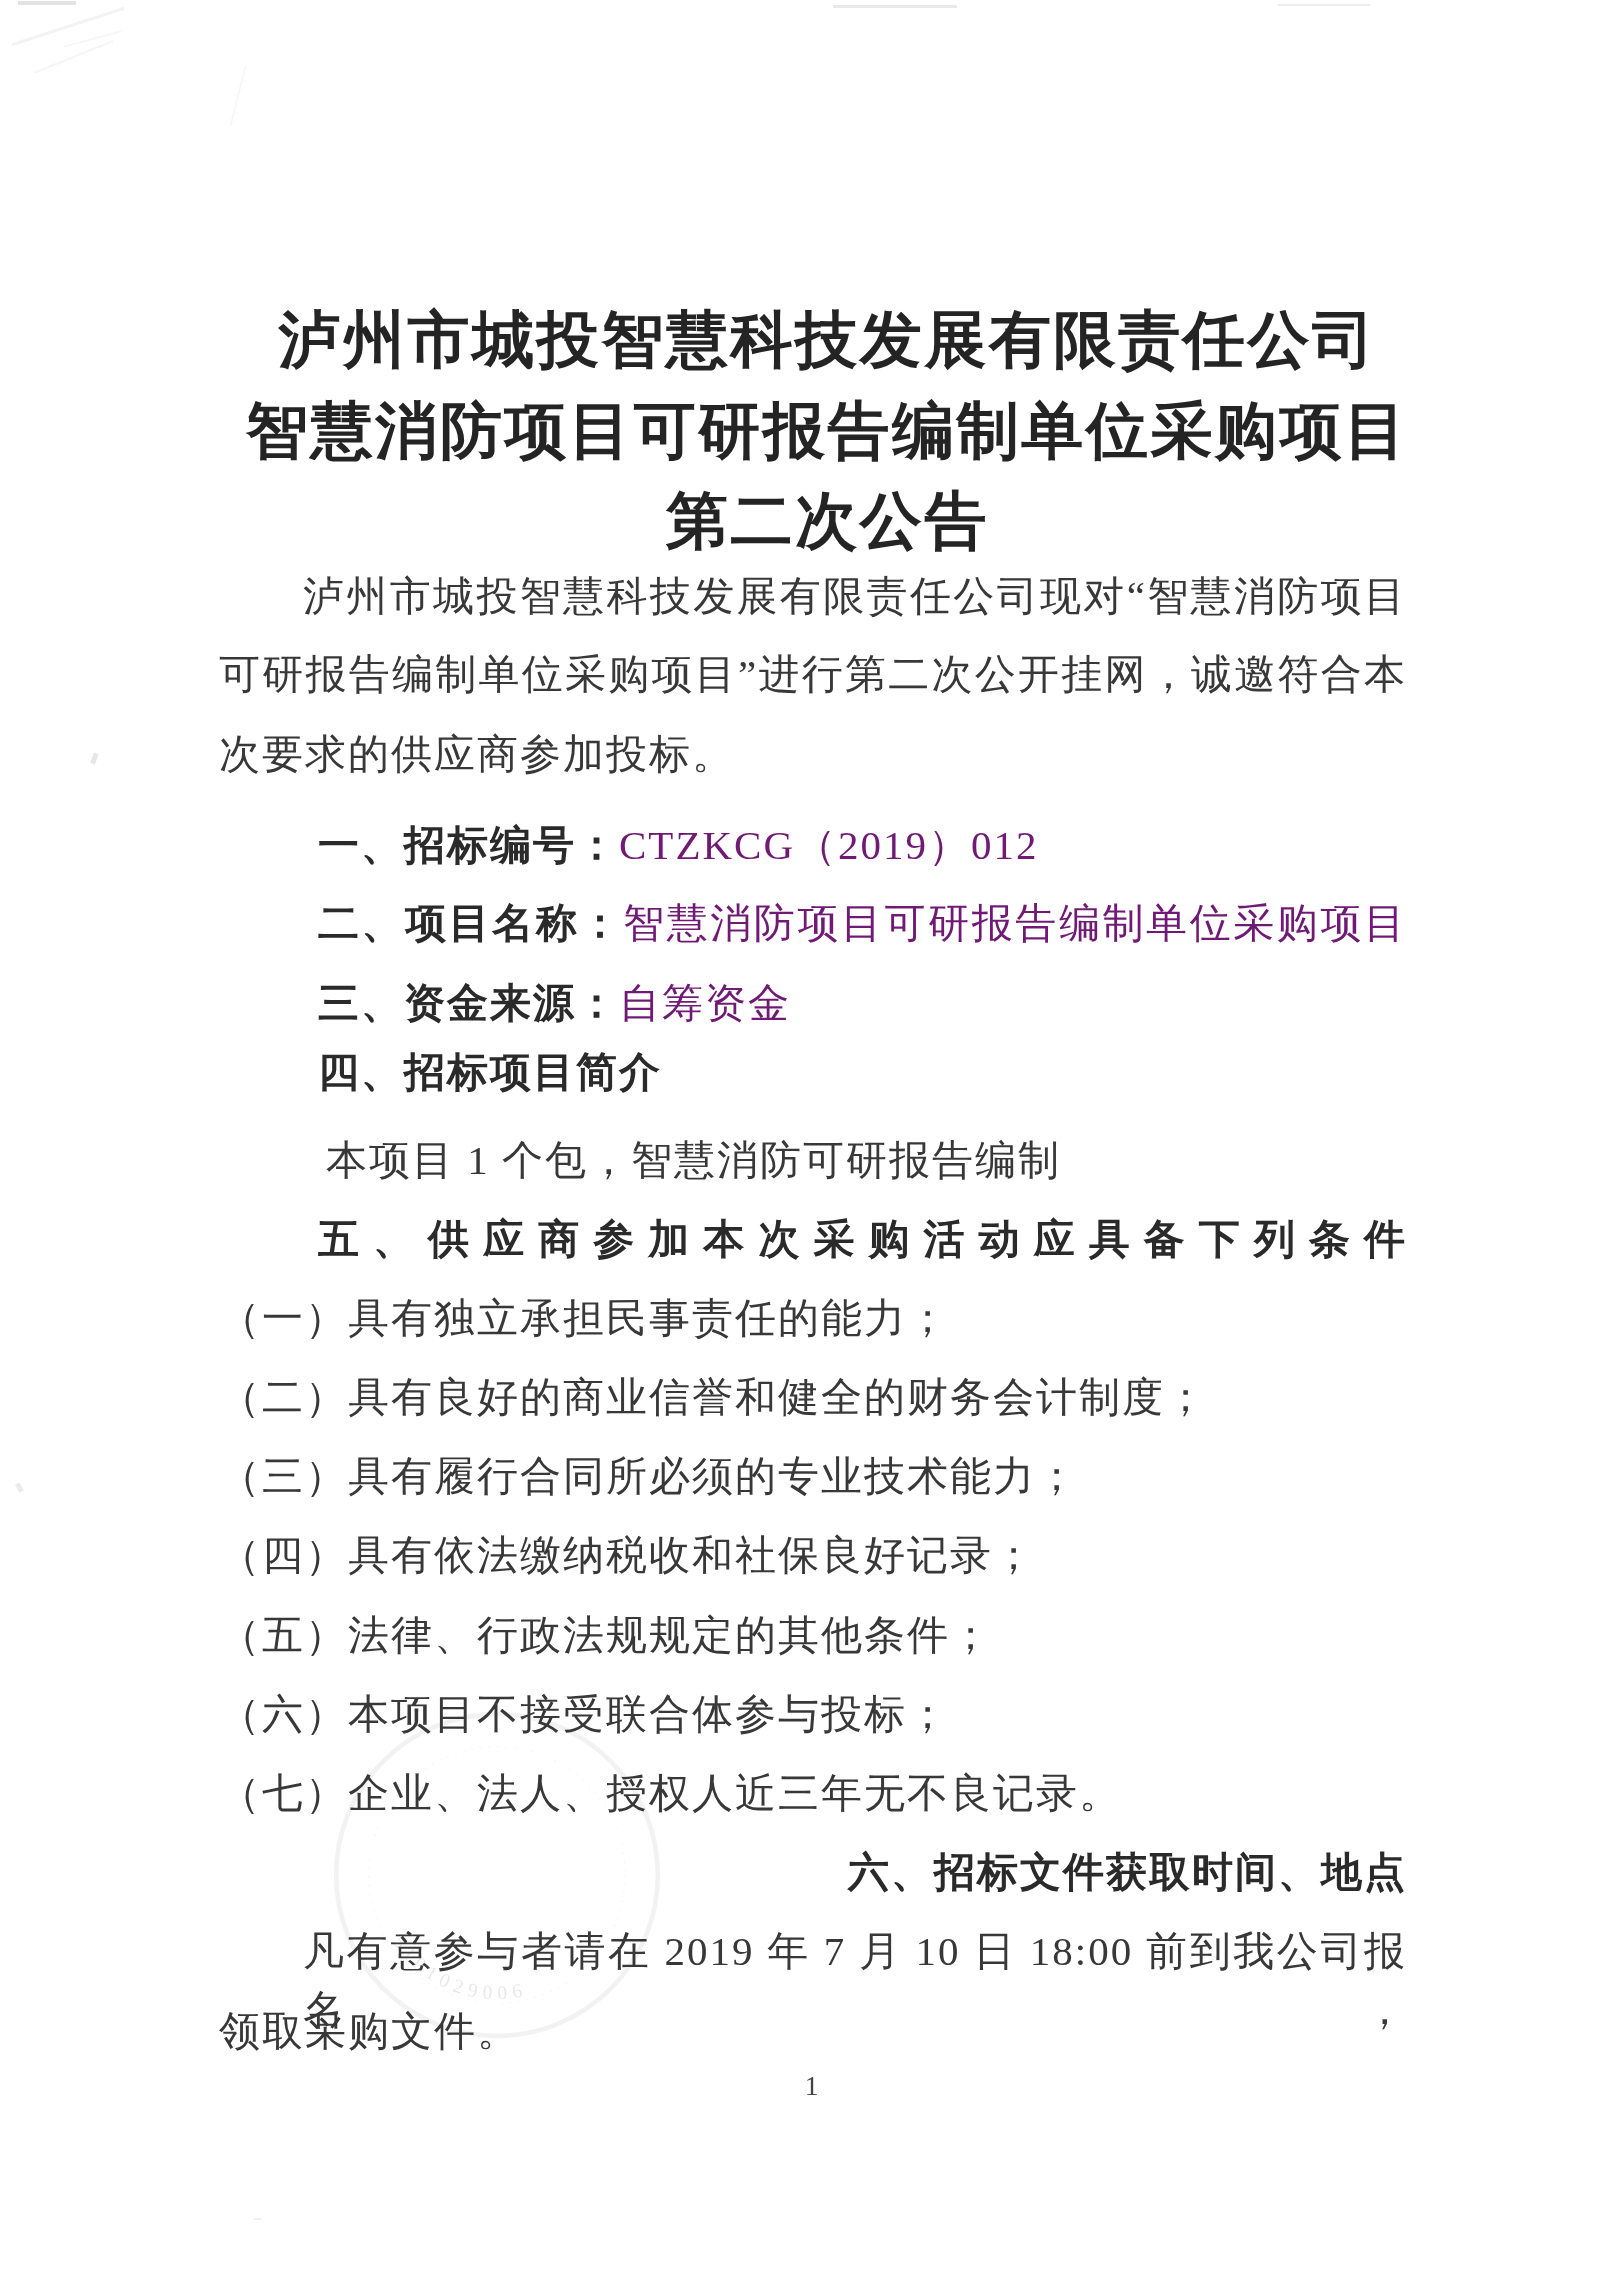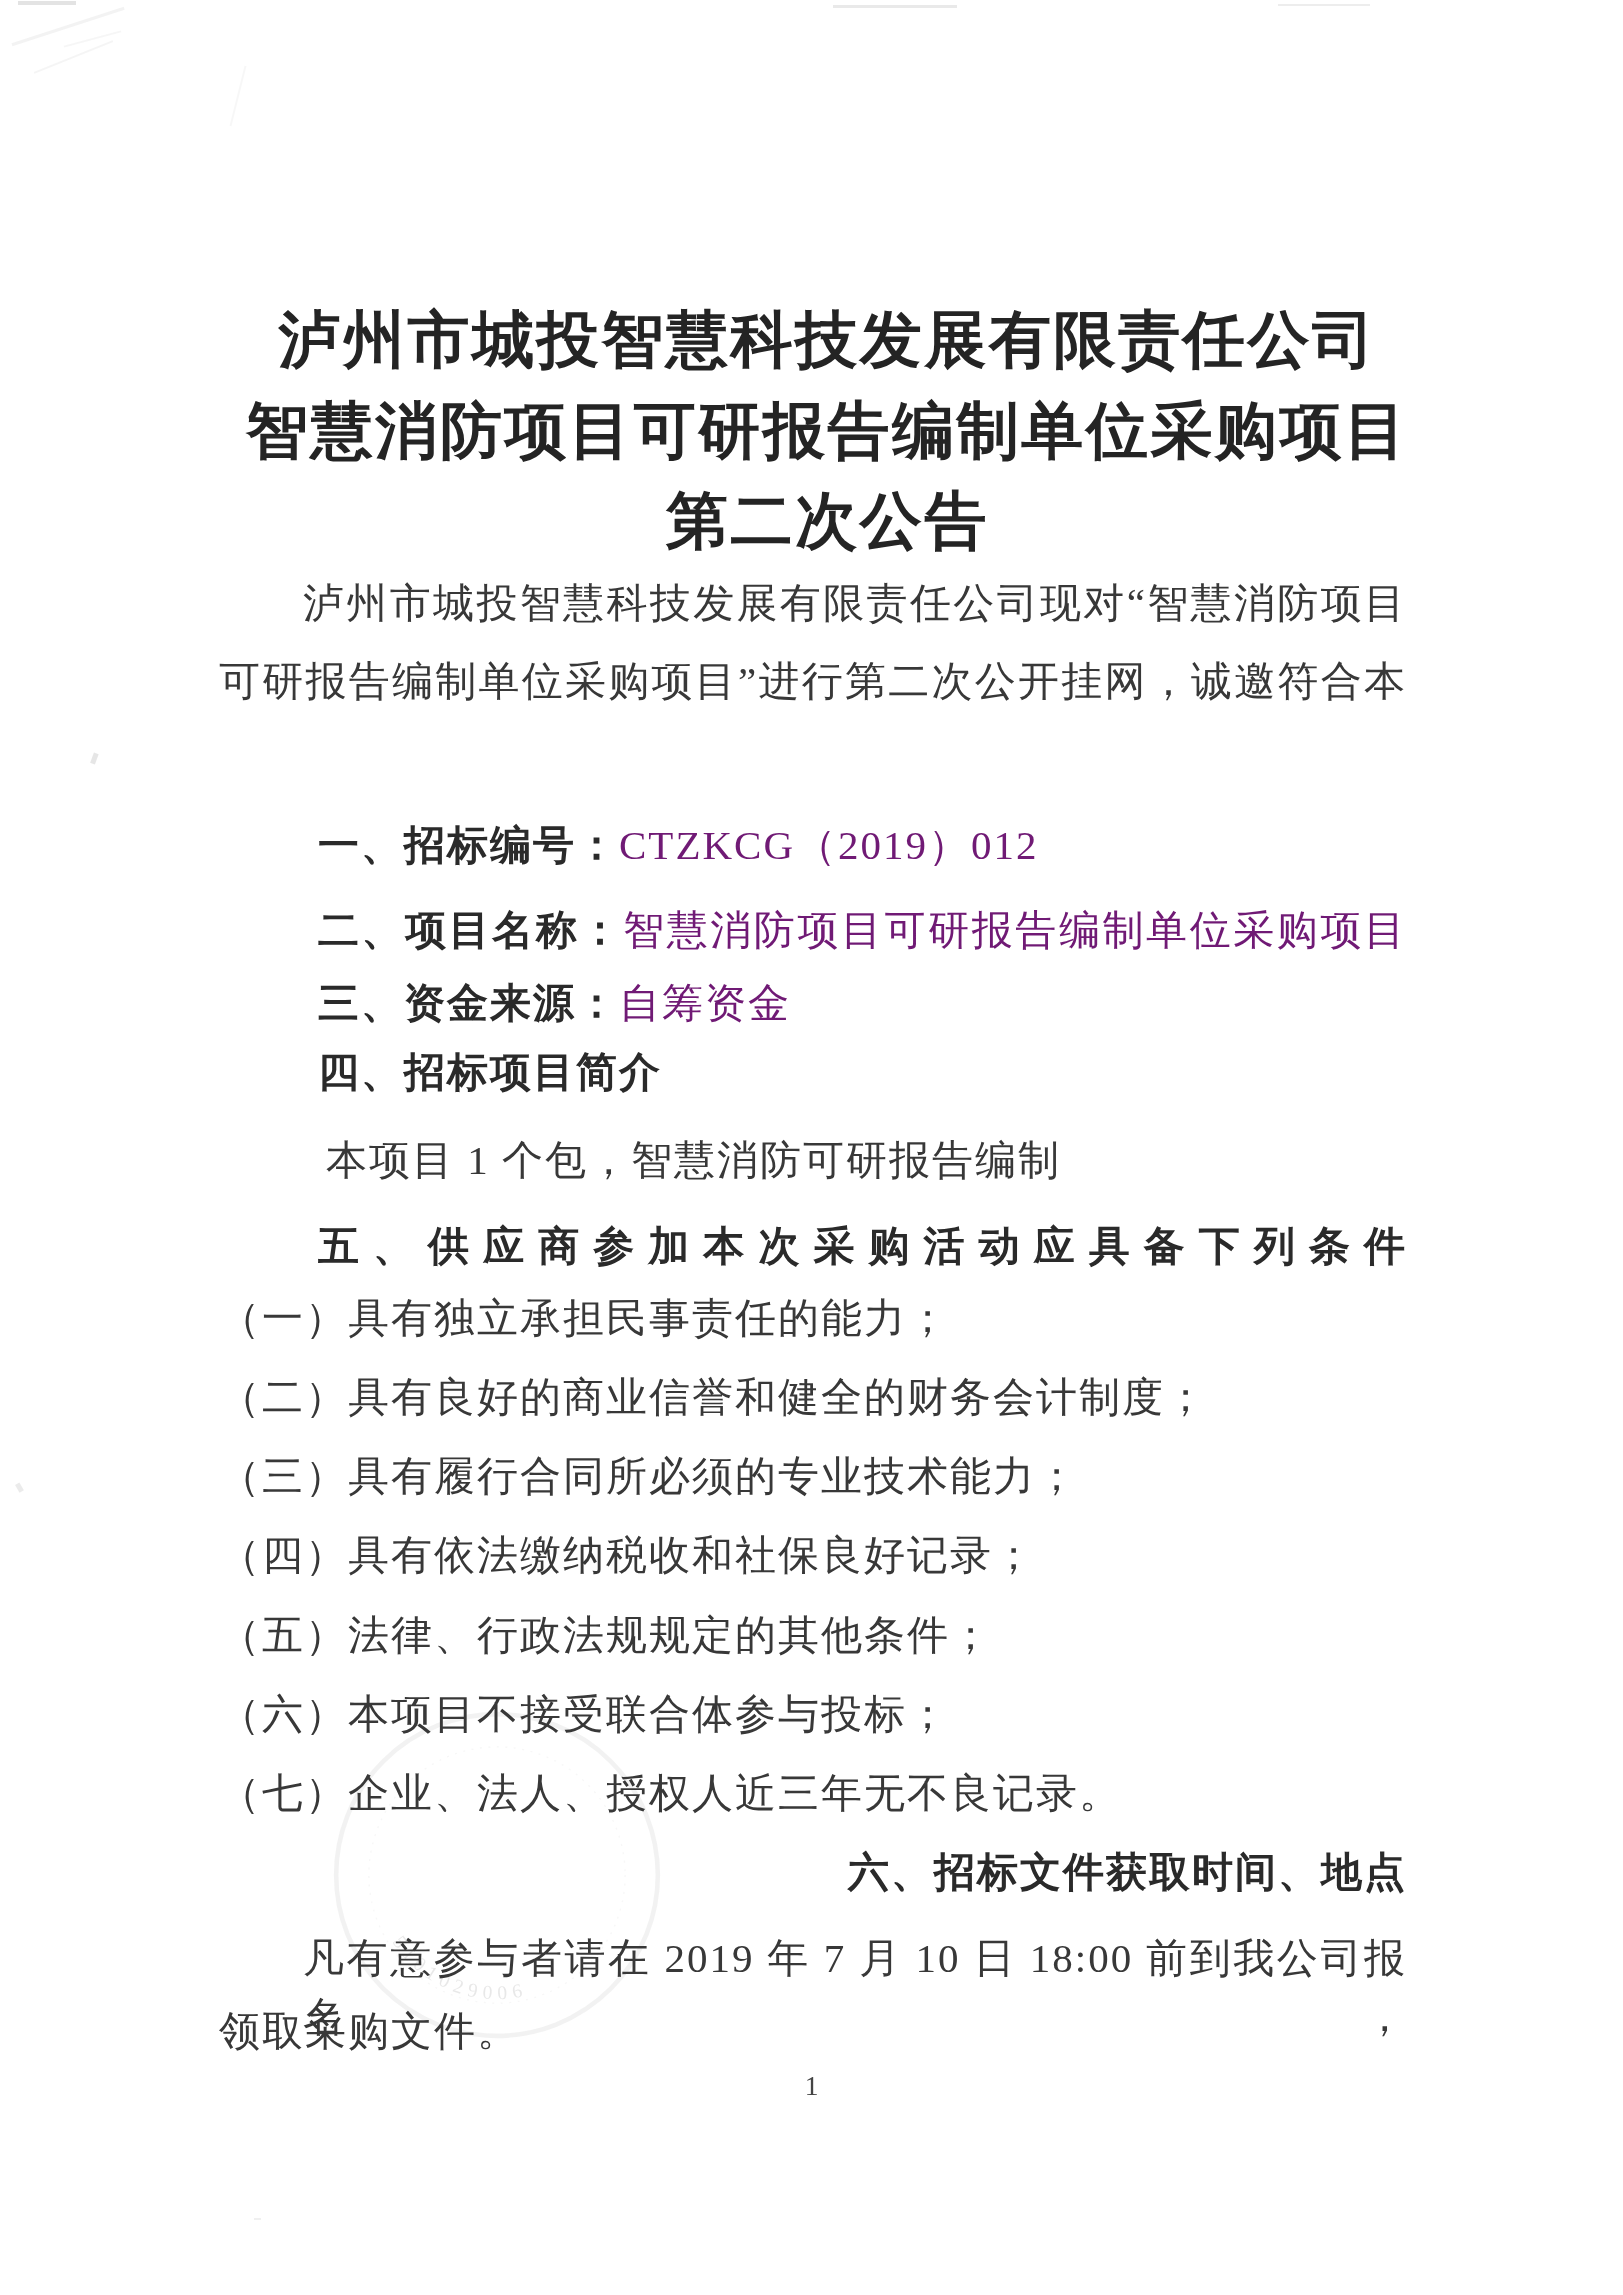--- a/index.html
+++ b/index.html
@@ -28,21 +28,20 @@
     font-size:62px;
     letter-spacing:2.6px;
     color:#242424;
     font-family:"Liberation Serif", serif;
     margin-left:16px;
   }
   .justify{
     white-space:normal;
     text-align:justify;
     text-align-last:justify;
-    margin-top:7px;
   }
   .indent2{padding-left:84px;width:1104px;}
   .itemindent{padding-left:99px;width:1089px;}
   .hei{
     font-family:"Liberation Sans", sans-serif;
     font-weight:700;
     color:#2a2a2a;
     text-align:right;
   }
   .val{color:#701a75;}
@@ -98,20 +97,21 @@
       <textPath href="#seal-bottom-arc" startOffset="18%">5101029006</textPath>
     </text>
   </svg>
 
   <div class="title-line" style="top:298px">泸州市城投智慧科技发展有限责任公司</div>
   <div class="title-line" style="top:389px">智慧消防项目可研报告编制单位采购项目</div>
   <div class="title-line" style="top:479px">第二次公告</div>
 
   <div class="line justify indent2" style="top:567px">泸州市城投智慧科技发展有限责任公司现对“智慧消防项目</div>
   <div class="line justify" style="top:645px">可研报告编制单位采购项目”进行第二次公开挂网，诚邀符合本</div>
+  <div class="line" style="top:725px">次要求的供应商参加投标。</div>
 
   <div class="line itemindent" style="top:816px">
     <span class="hei">一、招标编号：</span><span class="val">CTZKCG（2019）012</span>
   </div>
   <div class="line itemindent" style="top:974px">
     <span class="hei">三、资金来源：</span><span class="val">自筹资金</span>
   </div>
   <div class="line itemindent justify" style="top:894px">
     <span class="hei">二、项目名称：</span><span class="val">智慧消防项目可研报告编制单位采购项目</span>
   </div>

